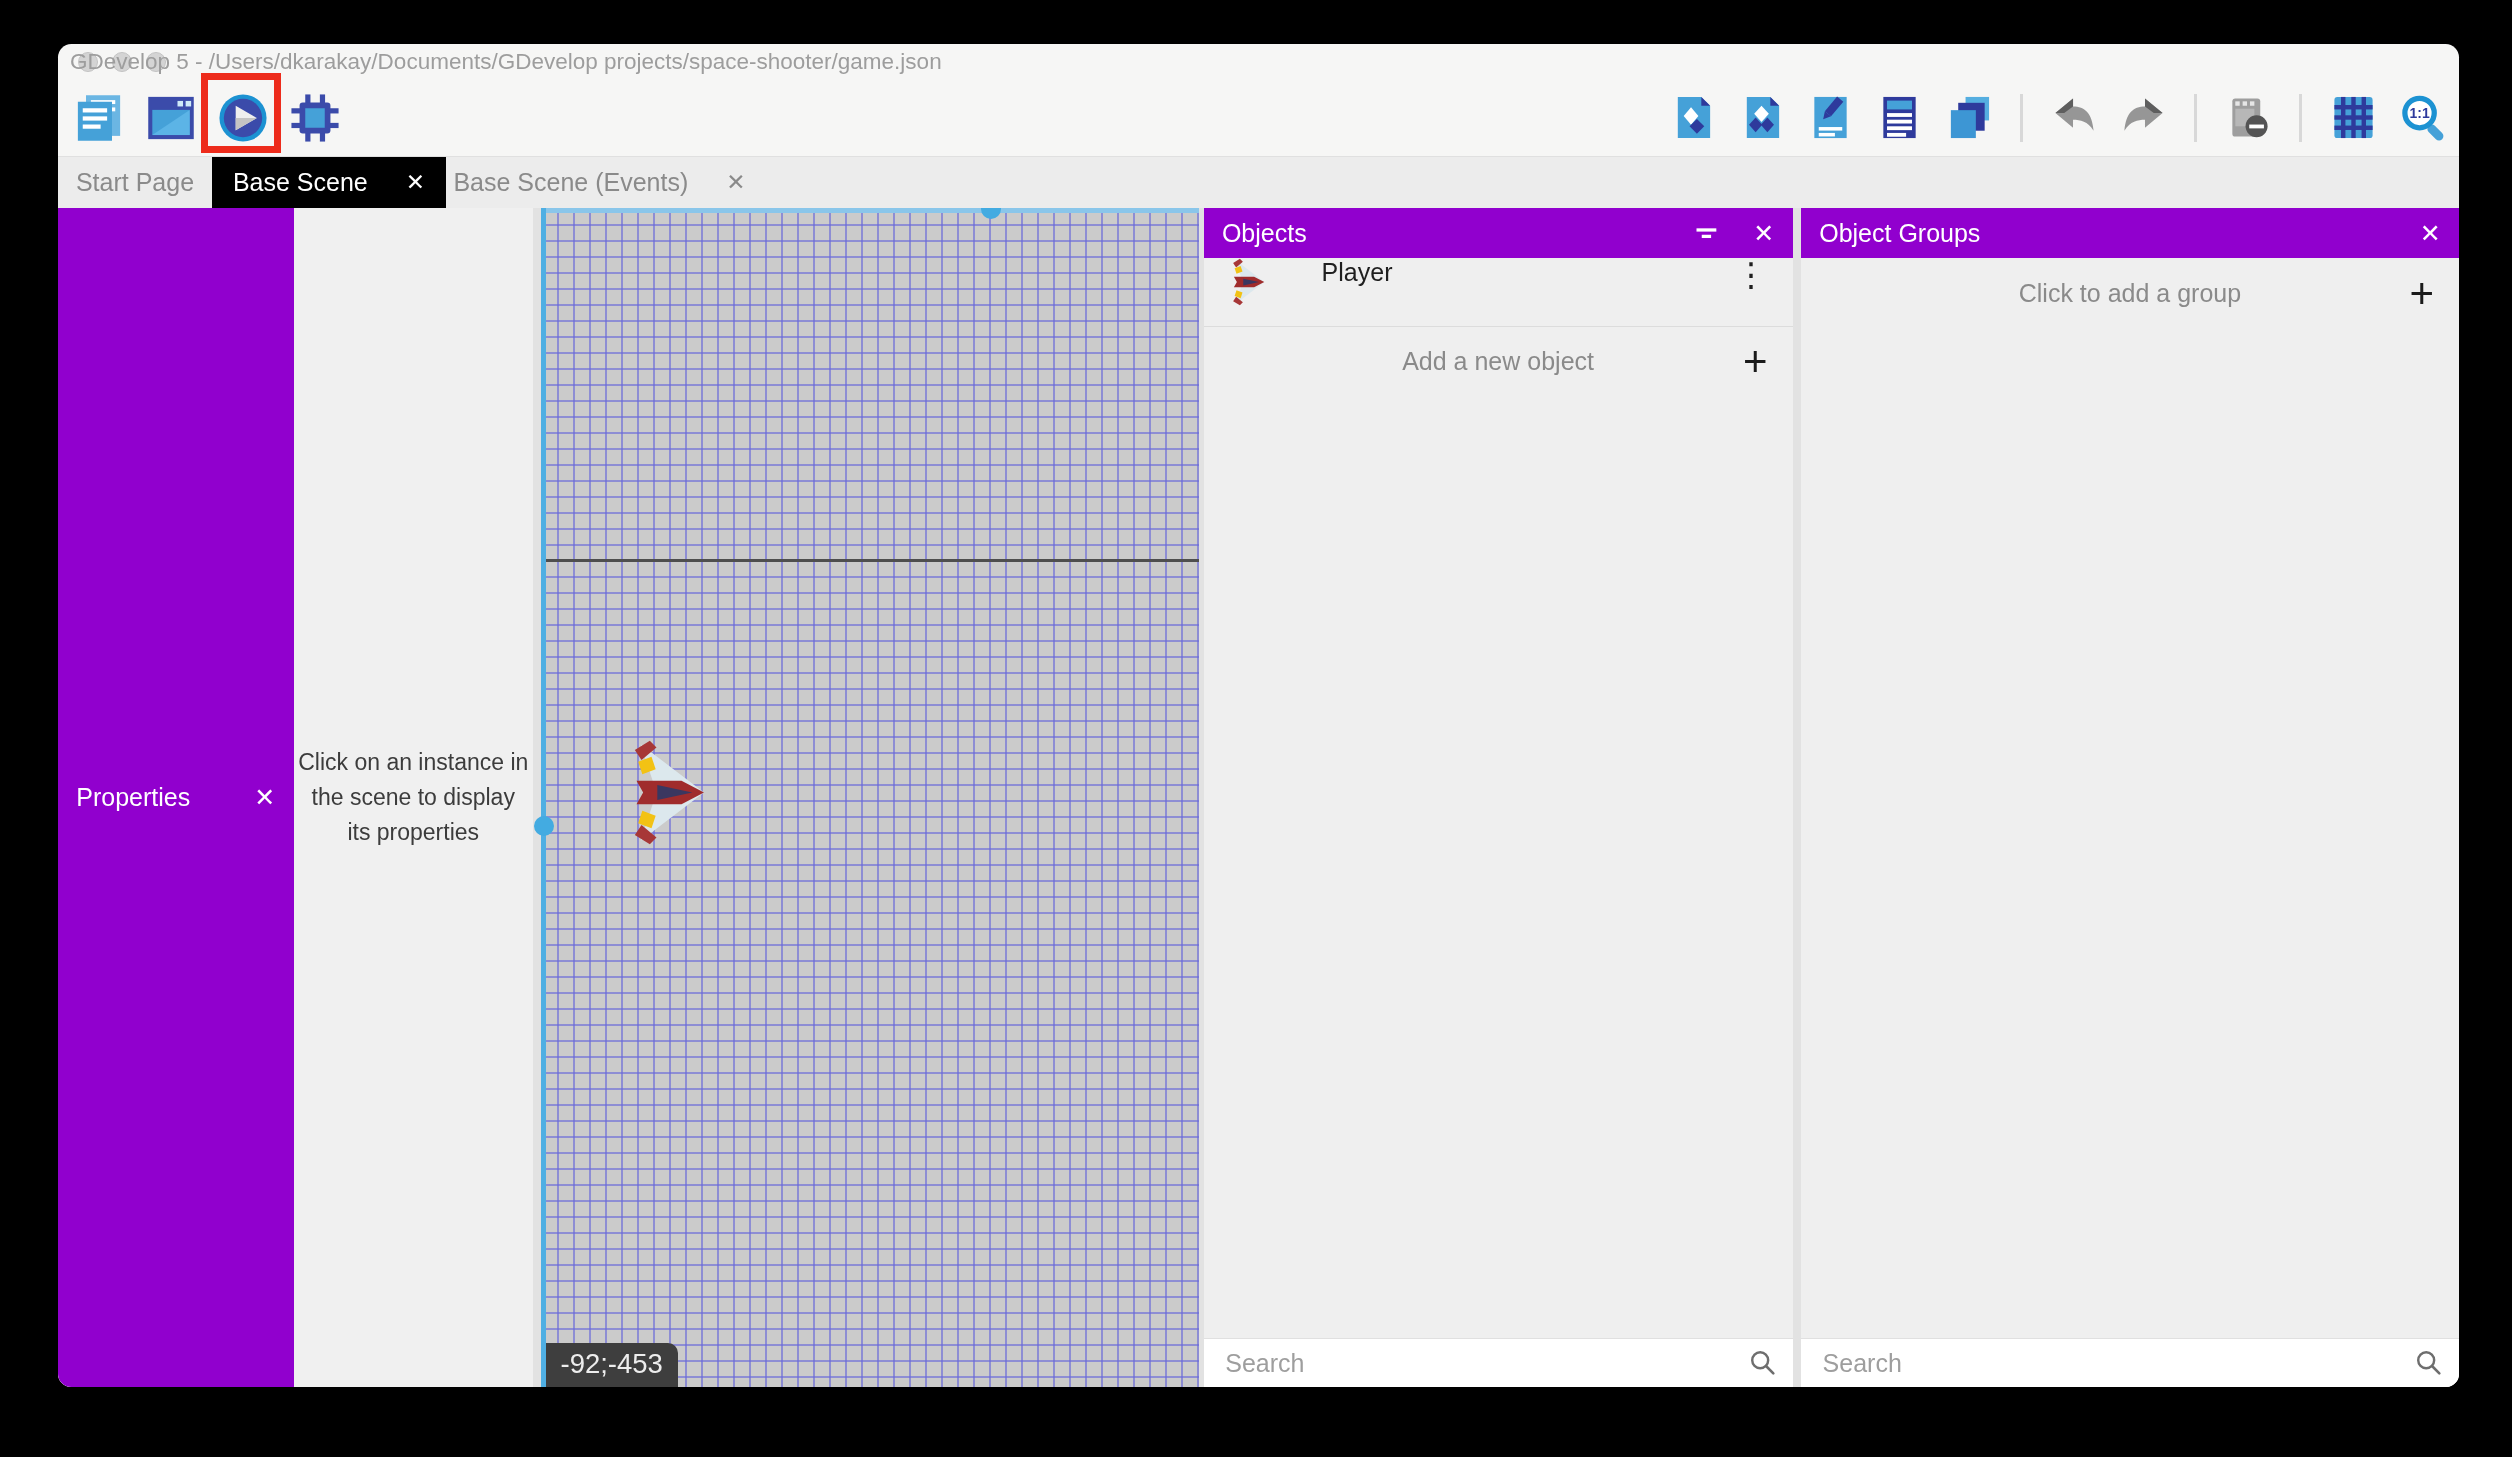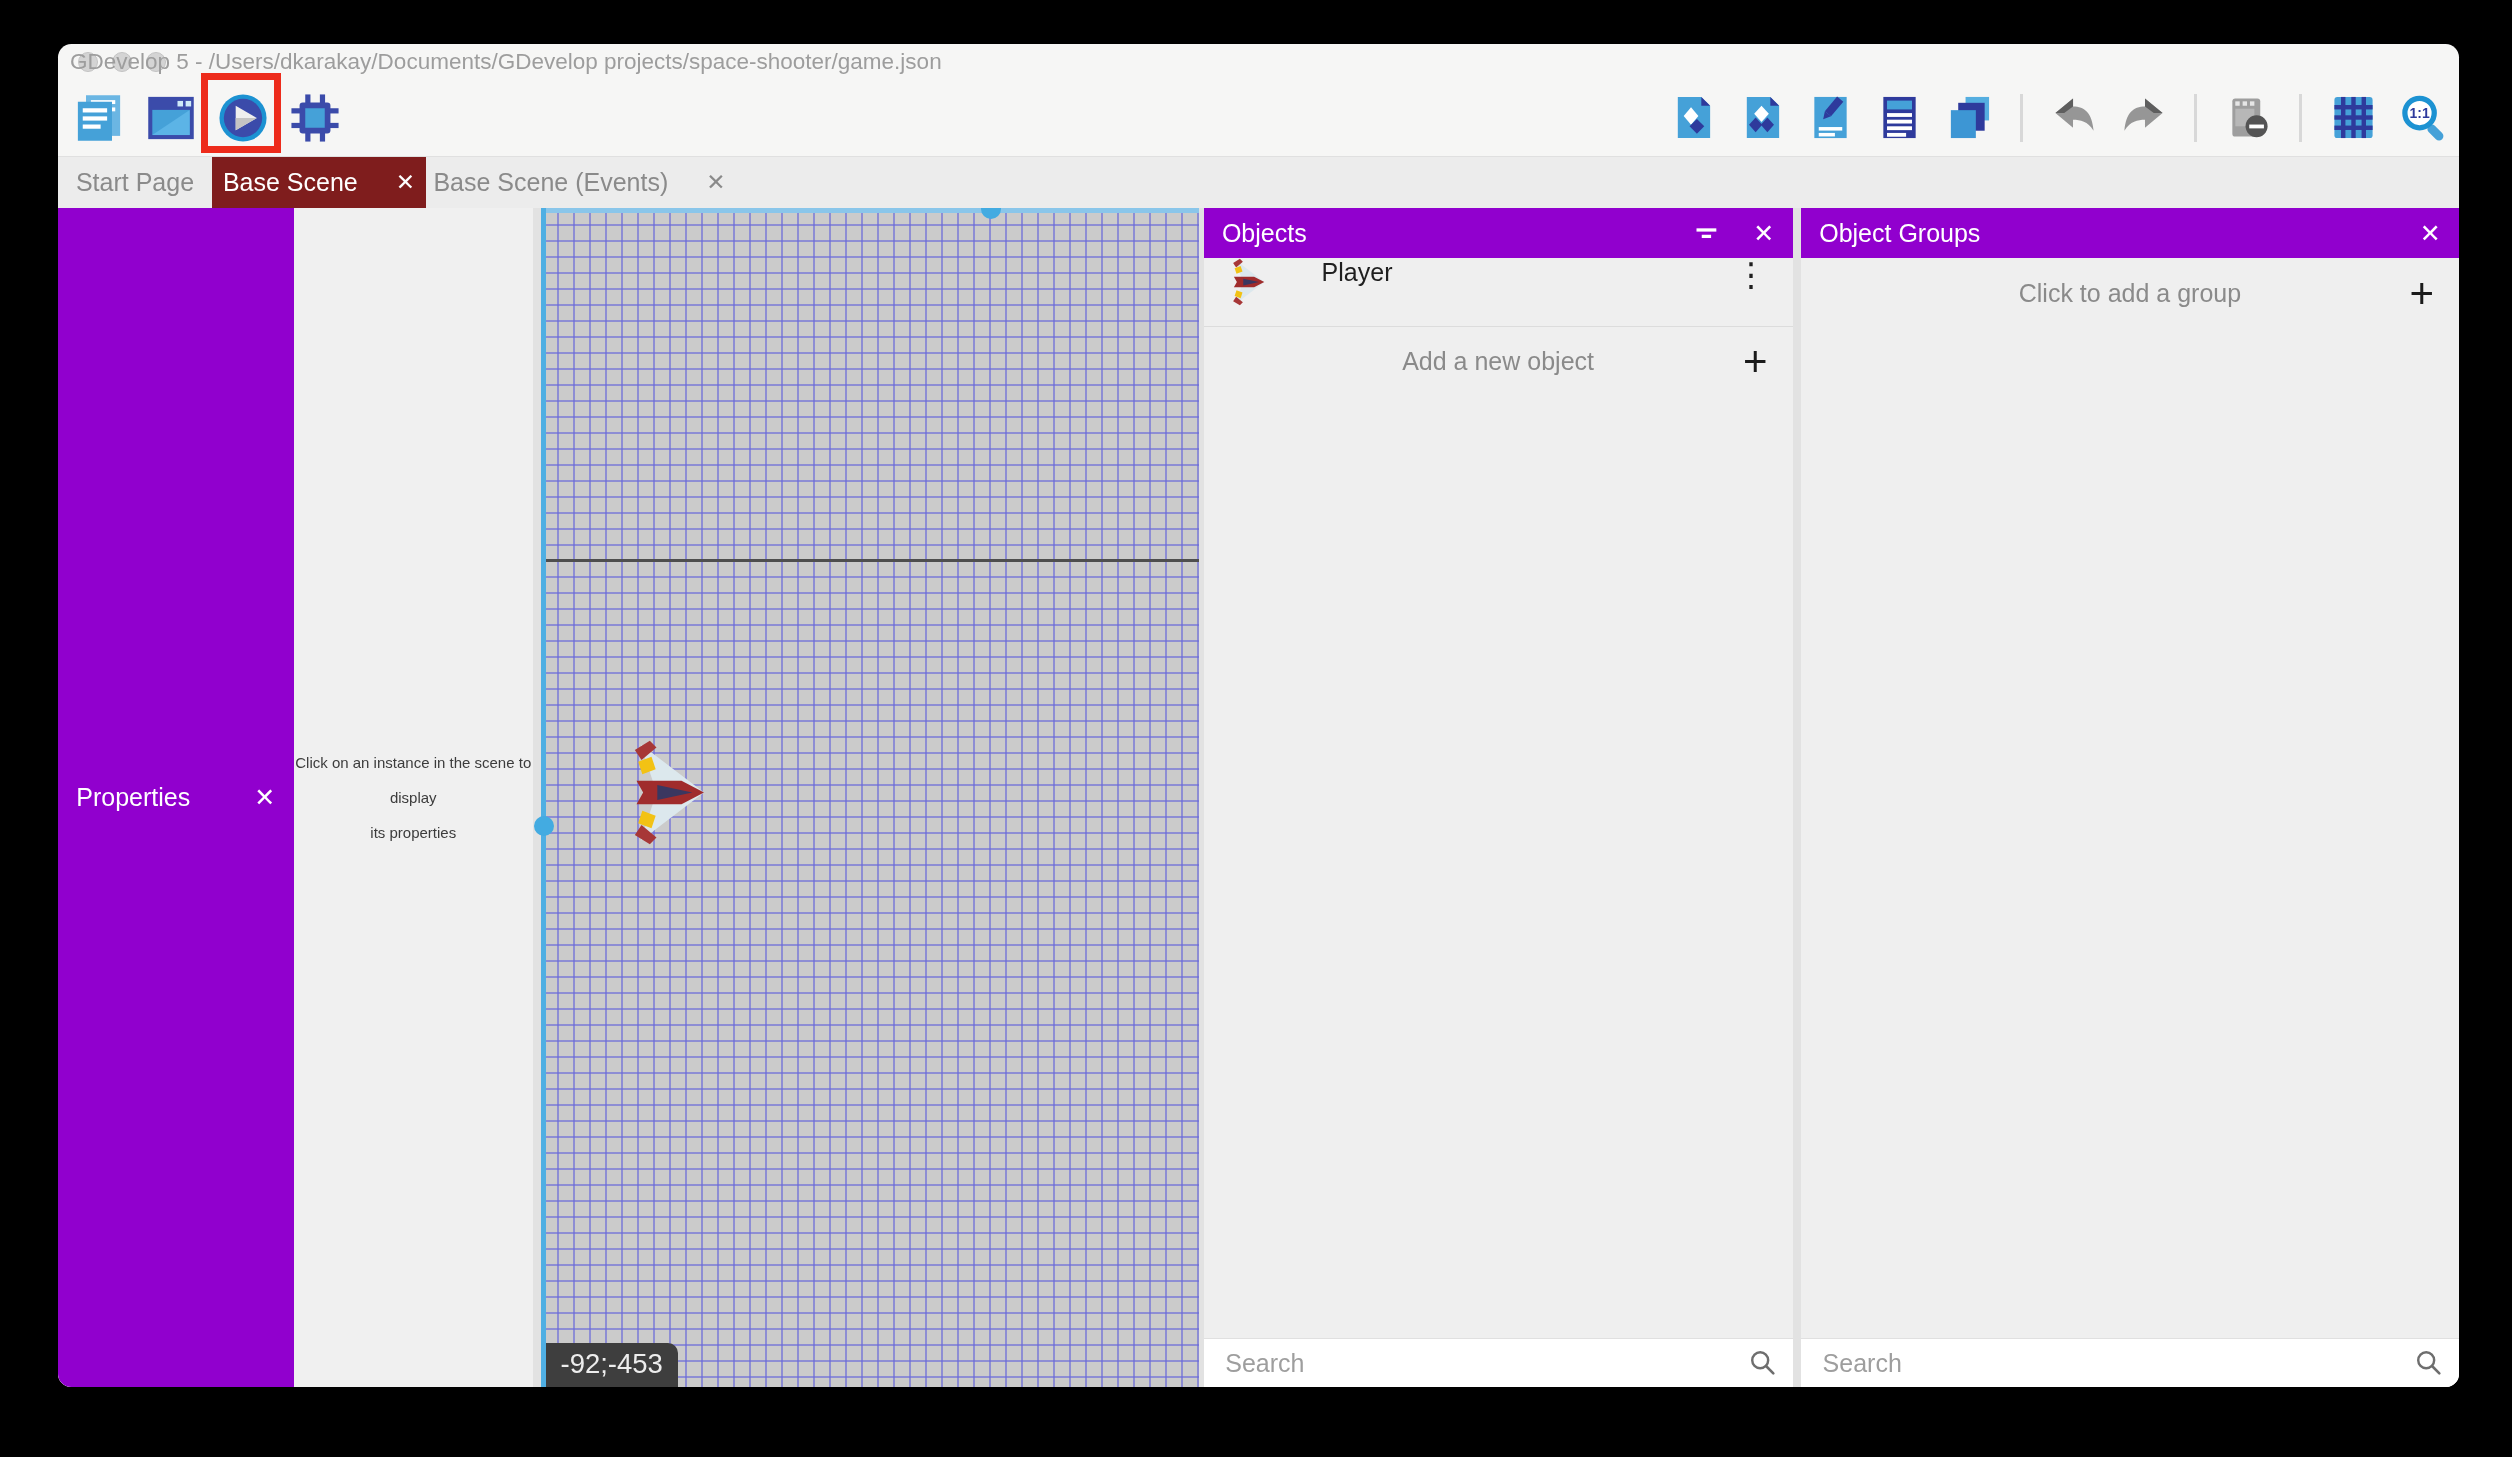--- a/index.html
+++ b/index.html
@@ -18,37 +18,37 @@
   .icon62{width:52px;height:52px;display:block}
   .tright{margin-left:auto;display:flex;align-items:center;gap:22px;padding-right:13.3px}
   .icon56{width:47px;height:47px;display:block}
   .sep{width:2.5px;height:48px;background:#D8D8D8;margin:0 5.8px}
   .annotation{position:absolute;left:143px;top:29px;width:80px;height:80px;border:7.5px solid #ED2B1B;
               box-sizing:border-box;z-index:20;pointer-events:none}
   
   .tabbar{flex:0 0 52px;background:#ECECEC;border-top:1.7px solid #E0E0E0;display:flex;align-items:stretch;box-sizing:border-box}
   .tab{display:flex;align-items:center;justify-content:center;font-size:25px;color:#8A8A8A;gap:38px;cursor:default}
   .tab-start{width:154px}
-  .tab-active{width:214px;background:#7f1d1d;color:#FFF}
+  .tab-active{width:234px;background:#000000;color:#FFF}
   .tab-events{width:307px}
   .tabx{font-size:23px}
   .tab-active .tabx{color:#FFF}
   .tab-events .tabx{color:#8A8A8A}
   
   .content{flex:1;display:flex;min-height:0}
   .vgap10{width:8.3px;background:#E2E2E2}
   .vgap5{width:4.2px;background:#E2E2E2}
   .panel-head{flex:0 0 50px;background:#9100CE;color:#FFF;display:flex;align-items:center;
               font-size:25px;padding:0 18.3px;gap:32px}
   .panel-head .grow{flex:1}
   .headx{color:#FFF;font-size:25px}
   
   .props{width:475px;background:#F0F0F0;display:flex;flex-direction:row}
   .pbody{flex:1;display:flex;align-items:center;justify-content:center}
-  .pmsg{font-size:15px;color:#3C3C3C;text-align:center;white-space:pre-line;line-height:35px;max-width:433px}
+  .pmsg{font-size:23px;color:#3C3C3C;text-align:center;white-space:pre-line;line-height:35px;max-width:433px}
   
   .editor{flex:1;position:relative;background:#CBCBCB;min-width:0}
   .canvas{position:absolute;left:0;top:0;right:0;bottom:0;overflow:hidden;background-color:#CBCBCB;
      background-image:linear-gradient(to right,rgba(104,104,218,.62) 2.5px,transparent 2.5px),
                       linear-gradient(to bottom,rgba(104,104,218,.62) 2.5px,transparent 2.5px);
      background-size:16px 16px}
   .axis{position:absolute;left:0;right:0;top:351px;height:2.5px;background:#4E4E4E}
   .hscroll{position:absolute;left:0;right:0;top:0;height:5px;background:#8AC6EA}
   .vscroll{position:absolute;left:0;top:0;bottom:0;width:5px;background:#4FAFE3}
   .hknob{position:absolute;left:440px;top:0;width:20px;height:10.8px;border-radius:0 0 10.8px 10.8px;background:#43ABE1}

